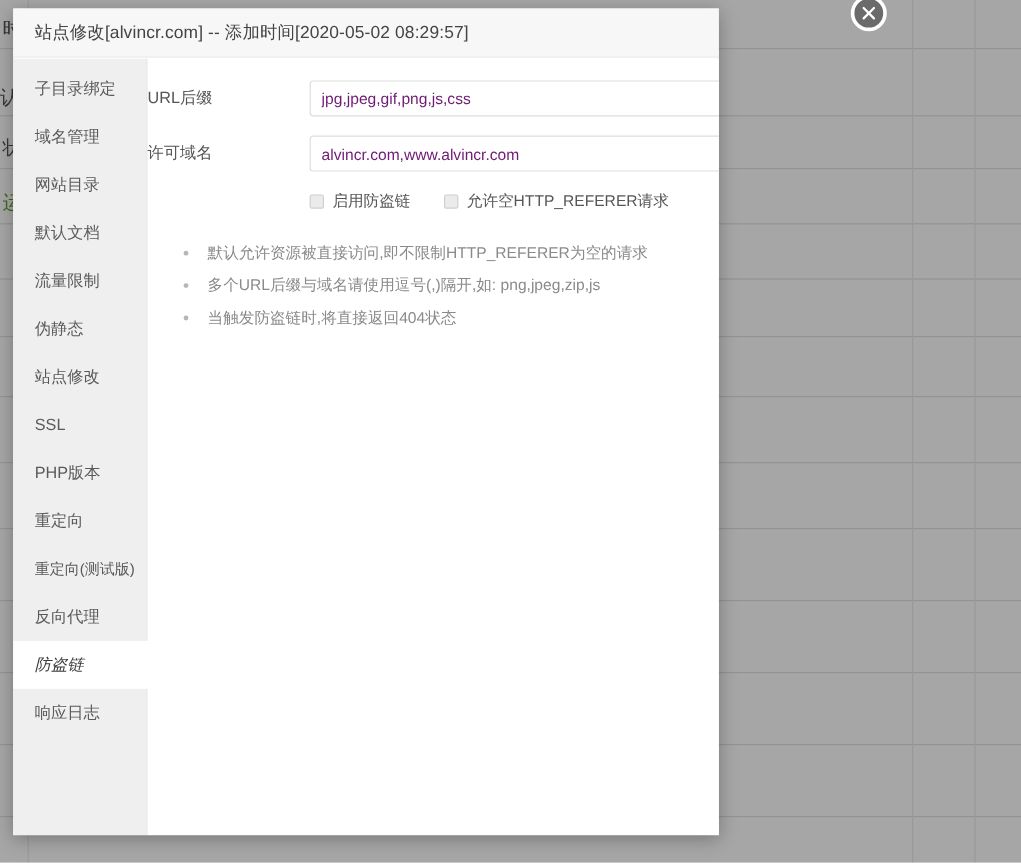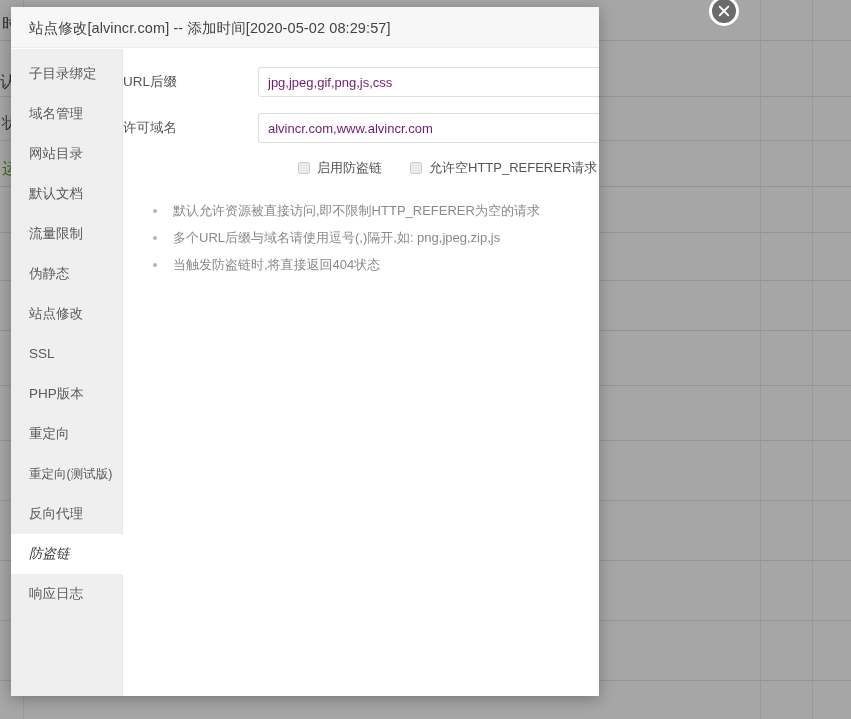--- a/index.html
+++ b/index.html
@@ -158,21 +158,20 @@
     background: #ffffff;
     outline: none;
   }
 
   .checkbox-row {
     display: flex;
     align-items: flex-start;
     padding-left: 135px;
     margin-top: 4px;
     margin-bottom: 20px;
-    margin-left: 40px;
   }
   .cbox-group {
     display: flex;
     align-items: center;
     margin-right: 28px;
   }
   .cbox {
     width: 12px;
     height: 12px;
     border: 1px solid #cfcfcf;

